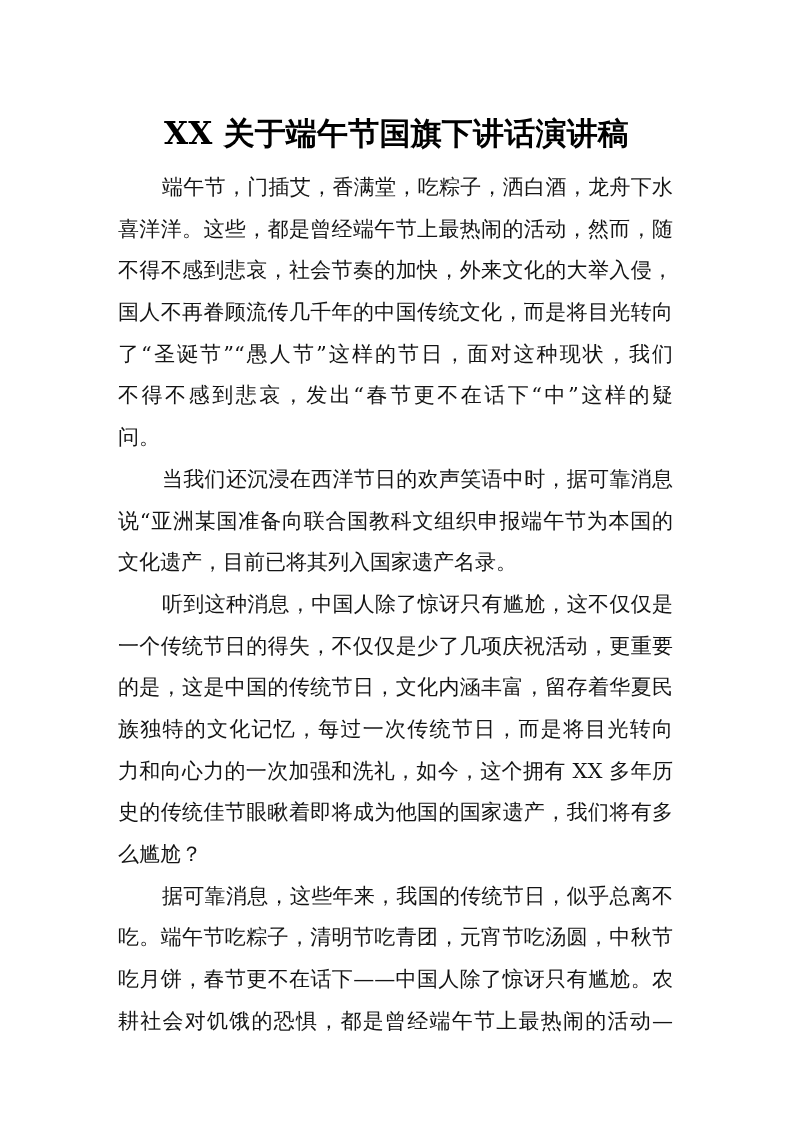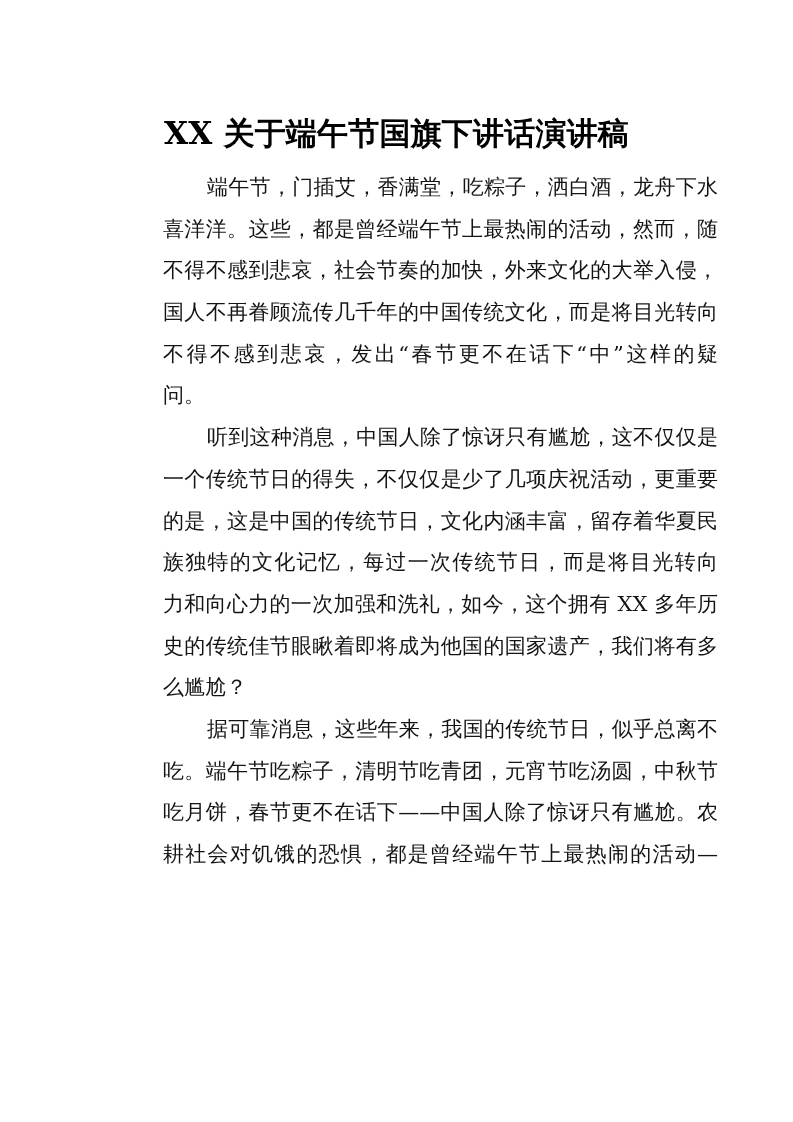--- a/index.html
+++ b/index.html
@@ -31,21 +31,20 @@
       line-height: 40px;
       font-weight: bold;
       color: #000000;
       letter-spacing: 0.2px;
     }
     .body-text {
       position: absolute;
       left: 118px;
       top: 151px;
       width: 555px;
-      margin-left: 45px;
     }
     .line {
       height: 41.7px;
       line-height: 41.7px;
       font-size: 21px;
       overflow: hidden;
       text-align: justify;
       text-align-last: justify;
       text-justify: inter-character;
       color: #141414;
@@ -65,24 +64,30 @@
 
   <div class="doc-title">XX 关于端午节国旗下讲话演讲稿</div>
 
   <div class="body-text">
 
     <div>
       <div class="line indent">端午节，门插艾，香满堂，吃粽子，洒白酒，龙舟下水</div>
       <div class="line">喜洋洋。这些，都是曾经端午节上最热闹的活动，然而，随</div>
       <div class="line">不得不感到悲哀，社会节奏的加快，外来文化的大举入侵，中</div>
       <div class="line">国人不再眷顾流传几千年的中国传统文化，而是将目光转向</div>
+      <div class="line">了“圣诞节”“愚人节”这样的节日，面对这种现状，我们</div>
       <div class="line">不得不感到悲哀，发出“春节更不在话下“中”这样的疑</div>
       <div class="line last">问。</div>
     </div>
 
+    <div>
+      <div class="line indent">当我们还沉浸在西洋节日的欢声笑语中时，据可靠消息</div>
+      <div class="line">说“亚洲某国准备向联合国教科文组织申报端午节为本国的</div>
+      <div class="line last">文化遗产，目前已将其列入国家遗产名录。</div>
+    </div>
 
     <div>
       <div class="line indent">听到这种消息，中国人除了惊讶只有尴尬，这不仅仅是</div>
       <div class="line">一个传统节日的得失，不仅仅是少了几项庆祝活动，更重要</div>
       <div class="line">的是，这是中国的传统节日，文化内涵丰富，留存着华夏民</div>
       <div class="line">族独特的文化记忆，每过一次传统节日，而是将目光转向</div>
       <div class="line">力和向心力的一次加强和洗礼，如今，这个拥有 XX 多年历</div>
       <div class="line">史的传统佳节眼瞅着即将成为他国的国家遗产，我们将有多</div>
       <div class="line last">么尴尬？</div>
     </div>

